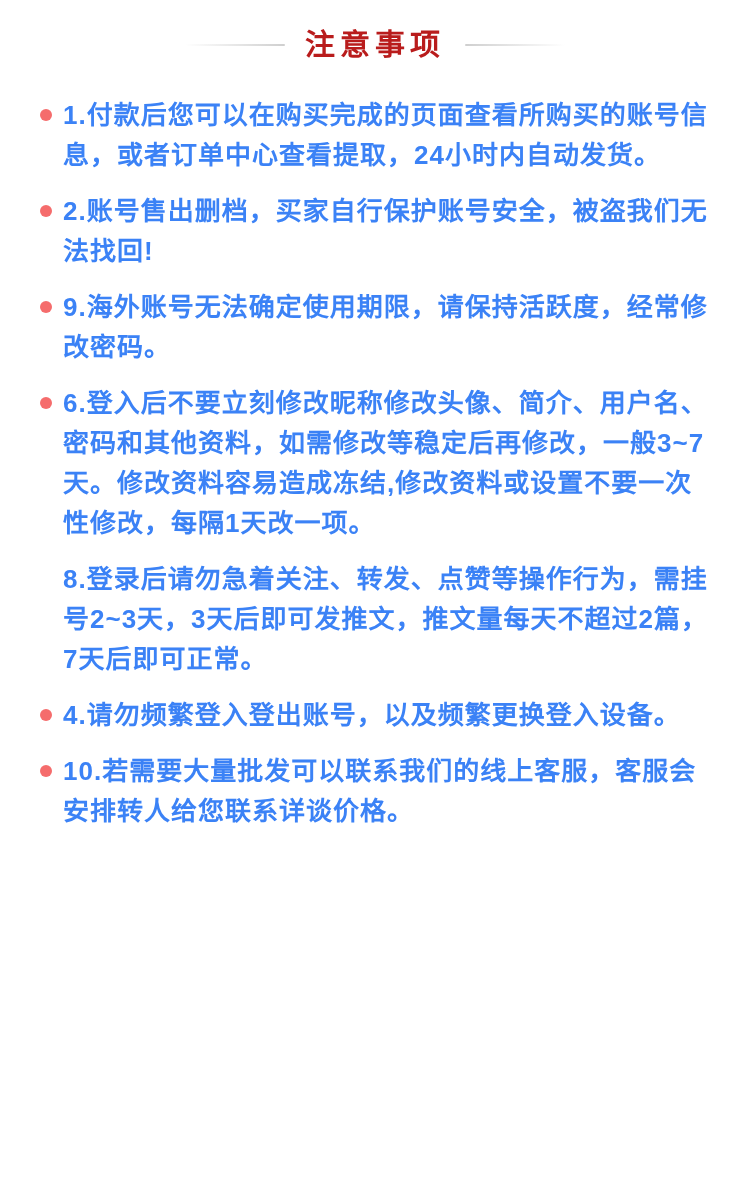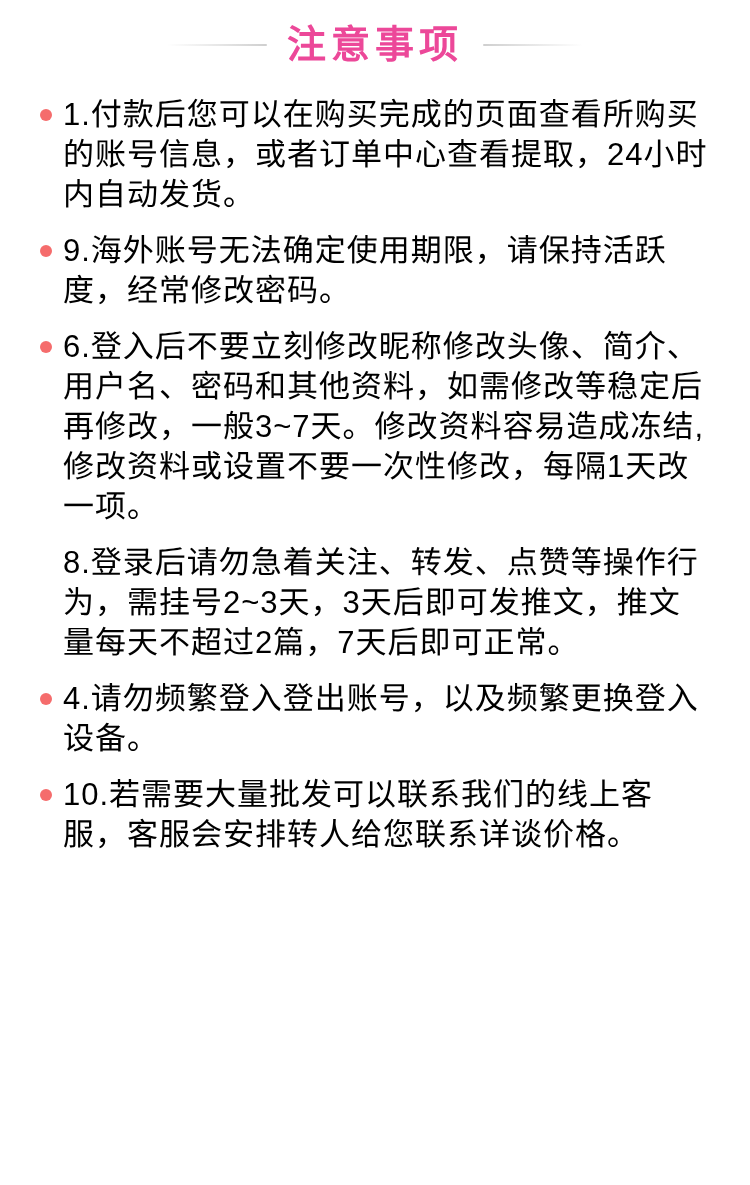--- a/index.html
+++ b/index.html
@@ -29,42 +29,42 @@
     height: 2px;
     border-radius: 1px;
   }
   .title-line.left {
     background: linear-gradient(to left, #cfcfcf, rgba(207,207,207,0));
   }
   .title-line.right {
     background: linear-gradient(to right, #cfcfcf, rgba(207,207,207,0));
   }
   .page-title {
-    font-size: 39px;
+    font-size: 30px;
     font-weight: bold;
-    color: #ec4899;
+    color: #b91c1c;
     letter-spacing: 5px;
     line-height: 34px;
     white-space: nowrap;
   }
   
   .notice-list {
     list-style: none;
     margin: 0;
     padding: 0 38px 30px 40px;
   }
   .notice-item {
     position: relative;
     padding-left: 23px;
     margin-bottom: 16px;
-    font-size: 31px;
+    font-size: 26px;
     line-height: 40px;
-    color: #000000;
+    color: #3b82f6;
     letter-spacing: 1px;
-    font-weight: 400;
+    font-weight: 700;
   }
   .notice-item:last-child { margin-bottom: 0; }
   .bullet {
     position: absolute;
     left: 0;
     top: 14px;
     width: 12px;
     height: 12px;
     border-radius: 50%;
     background: #f56c6c;
@@ -81,20 +81,24 @@
     <div class="title-line right"></div>
   </div>
 
   <ul class="notice-list">
     <li class="notice-item" data-has-bullet="true">
       <span class="bullet"></span>
       <span>1.付款后您可以在购买完成的页面查看所购买的账号信息，或者订单中心查看提取，24小时内自动发货。</span>
     </li>
     <li class="notice-item" data-has-bullet="true">
       <span class="bullet"></span>
+      <span>2.账号售出删档，买家自行保护账号安全，被盗我们无法找回!</span>
+    </li>
+    <li class="notice-item" data-has-bullet="true">
+      <span class="bullet"></span>
       <span>9.海外账号无法确定使用期限，请保持活跃度，经常修改密码。</span>
     </li>
     <li class="notice-item" data-has-bullet="true">
       <span class="bullet"></span>
       <span>6.登入后不要立刻修改昵称修改头像、简介、用户名、密码和其他资料，如需修改等稳定后再修改，一般3~7天。修改资料容易造成冻结,修改资料或设置不要一次性修改，每隔1天改一项。</span>
     </li>
     <li class="notice-item" data-has-bullet="false">
       
       <span>8.登录后请勿急着关注、转发、点赞等操作行为，需挂号2~3天，3天后即可发推文，推文量每天不超过2篇，7天后即可正常。</span>
     </li>

